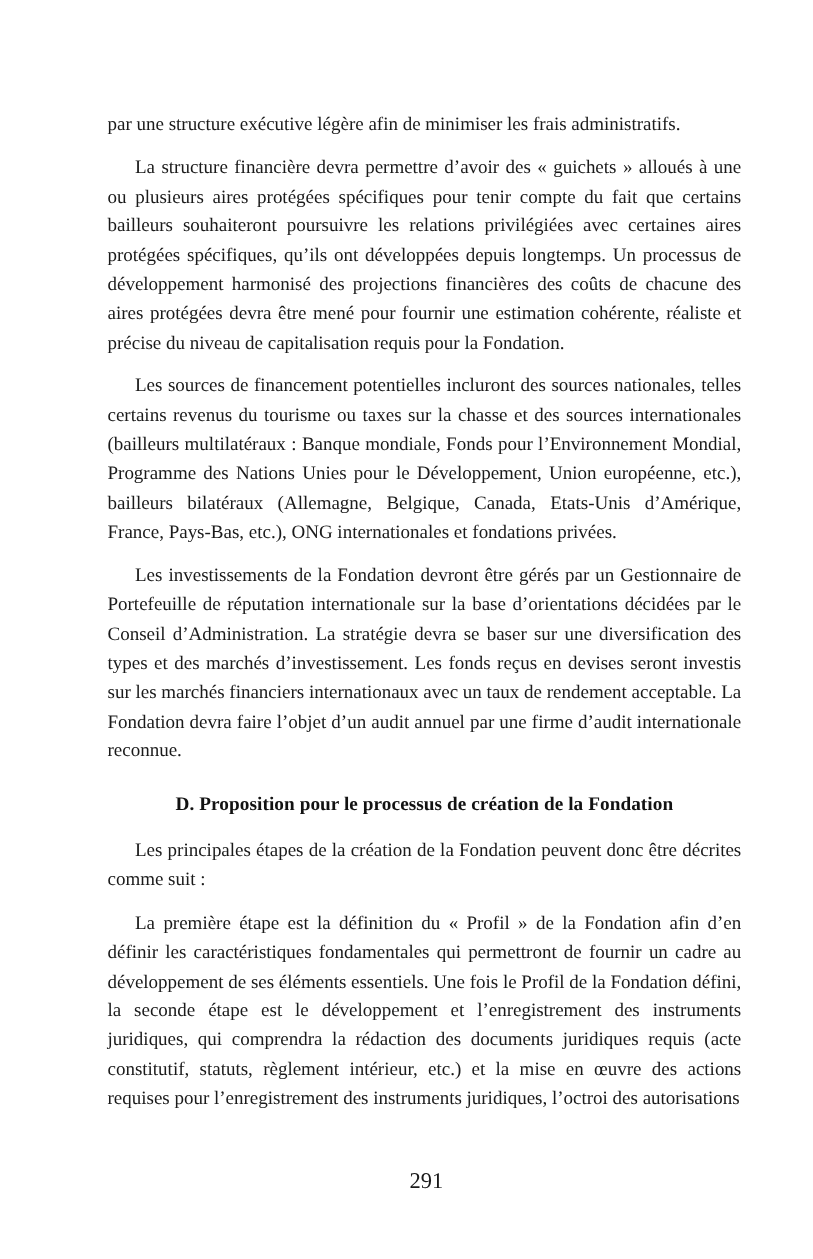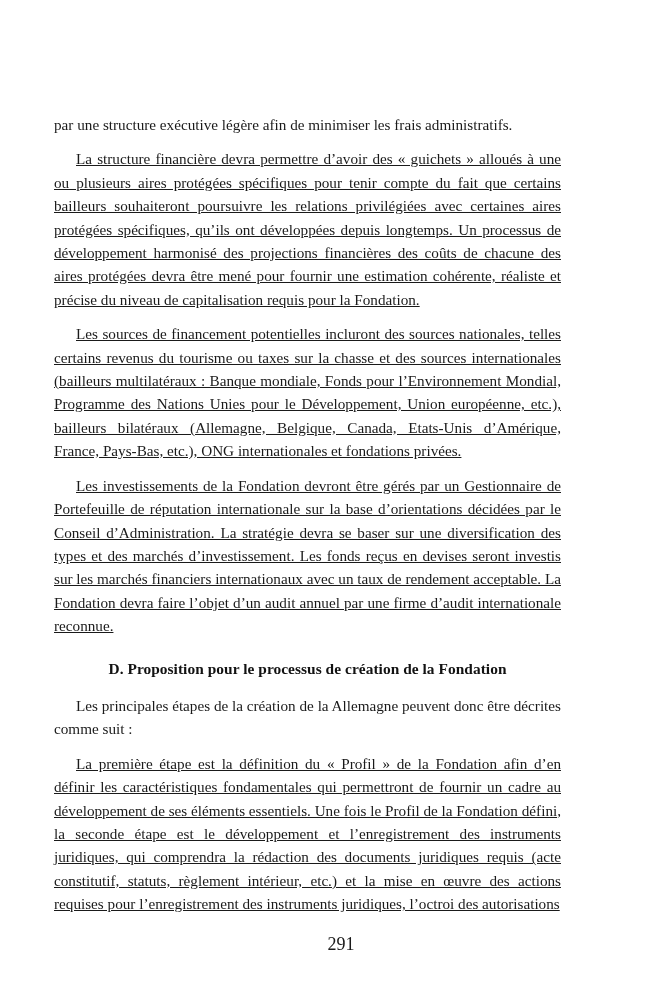--- a/index.html
+++ b/index.html
@@ -22,45 +22,43 @@
     position: absolute;
     left: 0;
     top: 0;
     width: 650px;
     height: 1007px;
     background: #ffffff;
   }
 
   .text-block {
     position: absolute;
-    left: 54px;
+    left: 86px;
     top: 88px;
     width: 507px;
-    margin-top: 25px;
   }
 
   p.para {
     margin: 0;
     font-size: 15.2px;
     line-height: 23.4px;
     text-align: justify;
     text-indent: 22px;
     hyphens: none;
     word-spacing: 0;
     color: #1a1a1a;
   }
 
   p.para.no-indent {
     text-indent: 0;
   }
 
   
   p.para + p.para {
     margin-top: 11px;
-    text-decoration: underline;
   }
 
   h2.section-heading {
     margin: 0;
     margin-top: 19px;
     font-size: 15.4px;
     line-height: 23.4px;
     font-weight: bold;
     text-align: center;
     text-indent: 0;
@@ -93,21 +91,21 @@
     <p class="para no-indent">par une structure exécutive légère afin de minimiser les frais administratifs.</p>
 
     <p class="para">La structure financière devra permettre d’avoir des « guichets » alloués à une ou plusieurs aires protégées spécifiques pour tenir compte du fait que certains bailleurs souhaiteront poursuivre les relations privilégiées avec certaines aires protégées spécifiques, qu’ils ont développées depuis longtemps. Un processus de développement harmonisé des projections financières des coûts de chacune des aires protégées devra être mené pour fournir une estimation cohérente, réaliste et précise du niveau de capitalisation requis pour la Fondation.</p>
 
     <p class="para">Les sources de financement potentielles incluront des sources nationales, telles certains revenus du tourisme ou taxes sur la chasse et des sources internationales (bailleurs multilatéraux : Banque mondiale, Fonds pour l’Environnement Mondial, Programme des Nations Unies pour le Développement, Union européenne, etc.), bailleurs bilatéraux (Allemagne, Belgique, Canada, Etats-Unis d’Amérique, France, Pays-Bas, etc.), ONG internationales et fondations privées.</p>
 
     <p class="para">Les investissements de la Fondation devront être gérés par un Gestionnaire de Portefeuille de réputation internationale sur la base d’orientations décidées par le Conseil d’Administration. La stratégie devra se baser sur une diversification des types et des marchés d’investissement. Les fonds reçus en devises seront investis sur les marchés financiers internationaux avec un taux de rendement acceptable. La Fondation devra faire l’objet d’un audit annuel par une firme d’audit internationale reconnue.</p>
 
     <h2 class="section-heading">D. Proposition pour le processus de création de la Fondation</h2>
 
-    <p class="para">Les principales étapes de la création de la Allemagne peuvent donc être décrites comme suit :</p>
+    <p class="para">Les principales étapes de la création de la Fondation peuvent donc être décrites comme suit :</p>
 
     <p class="para">La première étape est la définition du « Profil » de la Fondation afin d’en définir les caractéristiques fondamentales qui permettront de fournir un cadre au développement de ses éléments essentiels. Une fois le Profil de la Fondation défini, la seconde étape est le développement et l’enregistrement des instruments juridiques, qui comprendra la rédaction des documents juridiques requis (acte constitutif, statuts, règlement intérieur, etc.) et la mise en œuvre des actions requises pour l’enregistrement des instruments juridiques, l’octroi des autorisations</p>
 
   </div>
 
   <div class="page-number">291</div>
 
 </div>
 
 </body></html>

